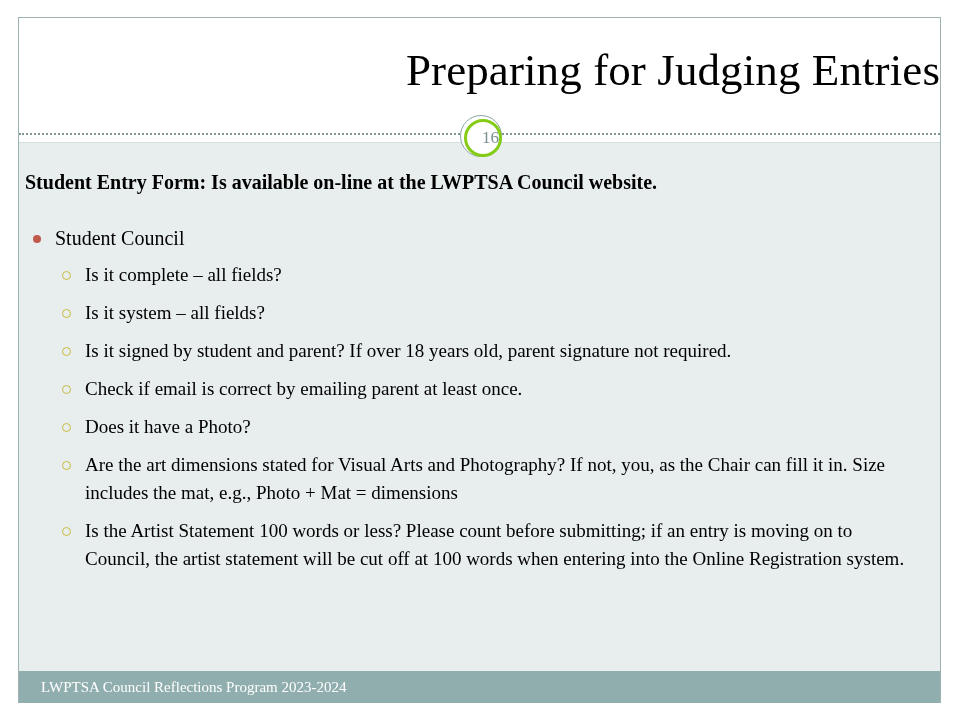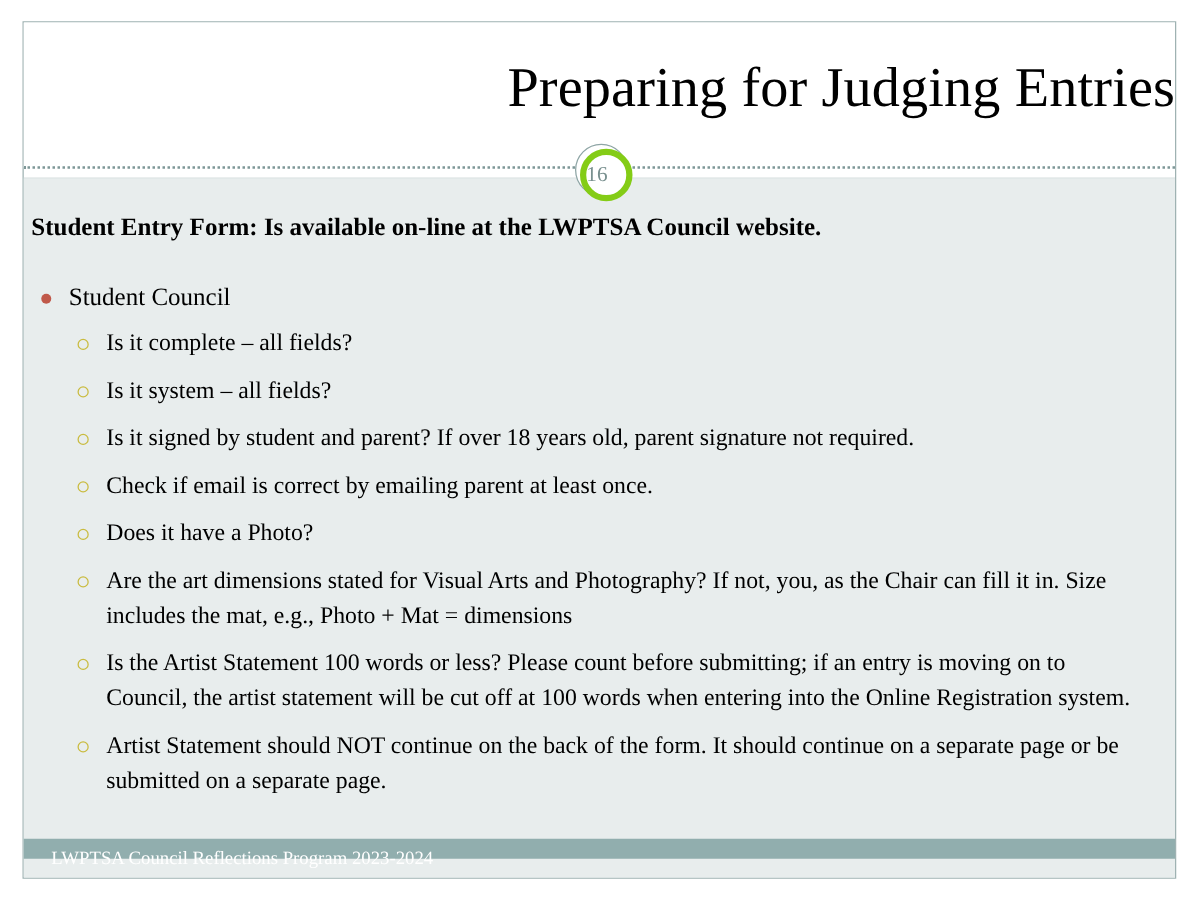--- a/index.html
+++ b/index.html
@@ -80,25 +80,25 @@
     background: #ffffff;
     z-index: 6;
   }
   .page-badge-inner {
     position: absolute;
     left: 3px;
     top: 3px;
     width: 32px;
     height: 32px;
     border-radius: 50%;
-    border: 5px solid #84cc16;
+    border: 3px solid #84cc16;
     background: #ffffff;
     display: flex;
     align-items: center;
-    justify-content: flex-start;
+    justify-content: flex-end;
   }
   .page-badge-num {
     font-size: 17px;
     color: #79908f;
     line-height: 1;
     padding-bottom: 1px;
   }
 
   
   .content-panel {
@@ -168,21 +168,21 @@
     background: transparent;
     box-sizing: content-box;
   }
 
   
   .footer-bar {
     position: absolute;
     left: 0;
     top: 653px;
     width: 921px;
-    height: 16px;
+    height: 32px;
     background: #91aeae;
   }
   .footer-text {
     position: absolute;
     left: 22px;
     top: 0;
     height: 32px;
     line-height: 33px;
     font-size: 15px;
     color: #ffffff;
@@ -246,24 +246,20 @@
       <div class="lvl2">
         <span class="ring"></span>
         <span>Are the art dimensions stated for Visual Arts and Photography? If not, you, as the Chair can fill it in. Size includes the mat, e.g., Photo + Mat = dimensions</span>
       </div>
 
       <div class="lvl2">
         <span class="ring"></span>
         <span>Is the Artist Statement 100 words or less? Please count before submitting; if an entry is moving on to Council, the artist statement will be cut off at 100 words when entering into the Online Registration system.</span>
       </div>
 
-      <div class="lvl2">
-        <span class="ring"></span>
-        <span>Artist Statement should NOT continue on the back of the form. It should continue on a separate page or be submitted on a separate page.</span>
-      </div>
 
     </div>
   </div>
 
   <div class="footer-bar">
     <div class="footer-text">LWPTSA Council Reflections Program 2023-2024</div>
   </div>
 
 </div>
 

